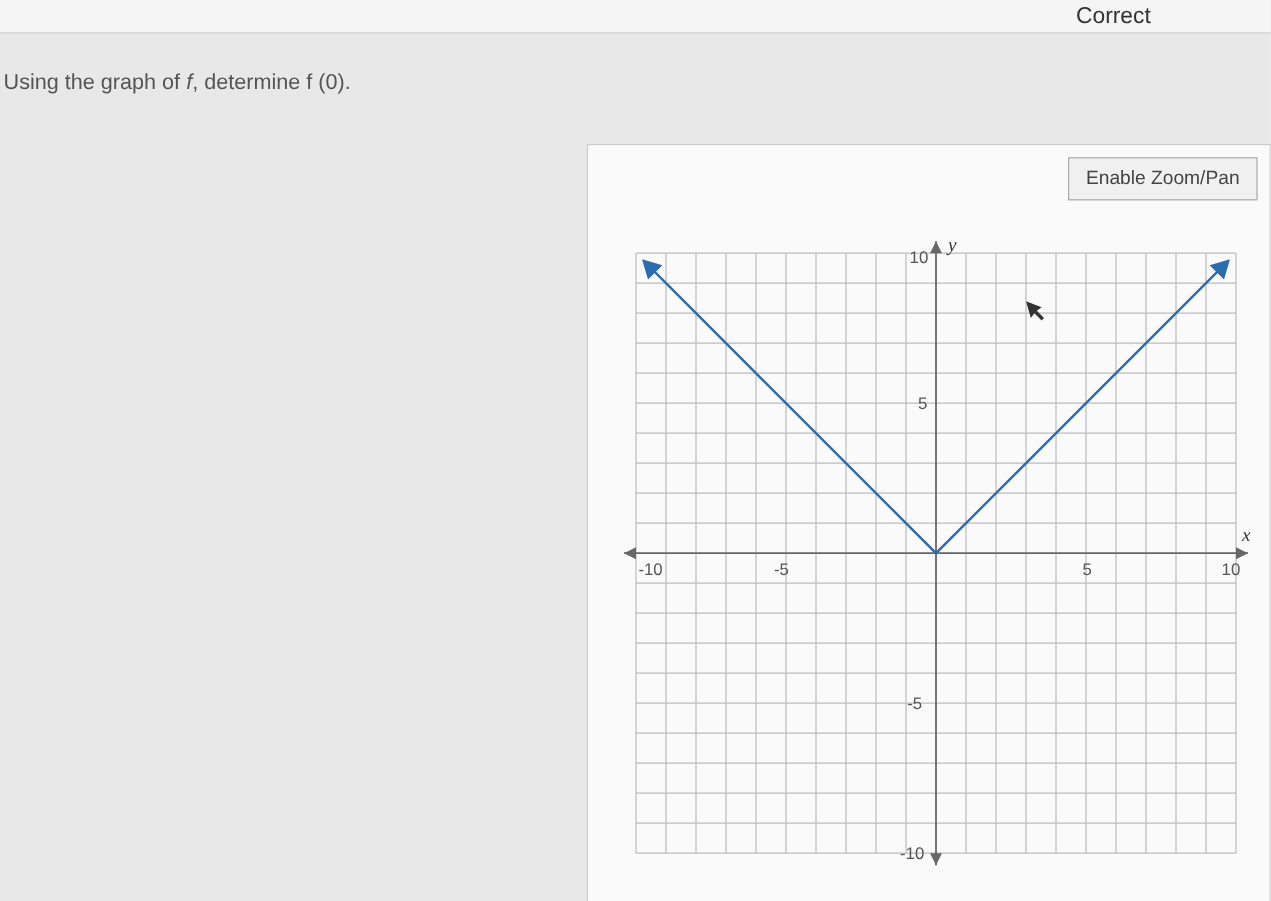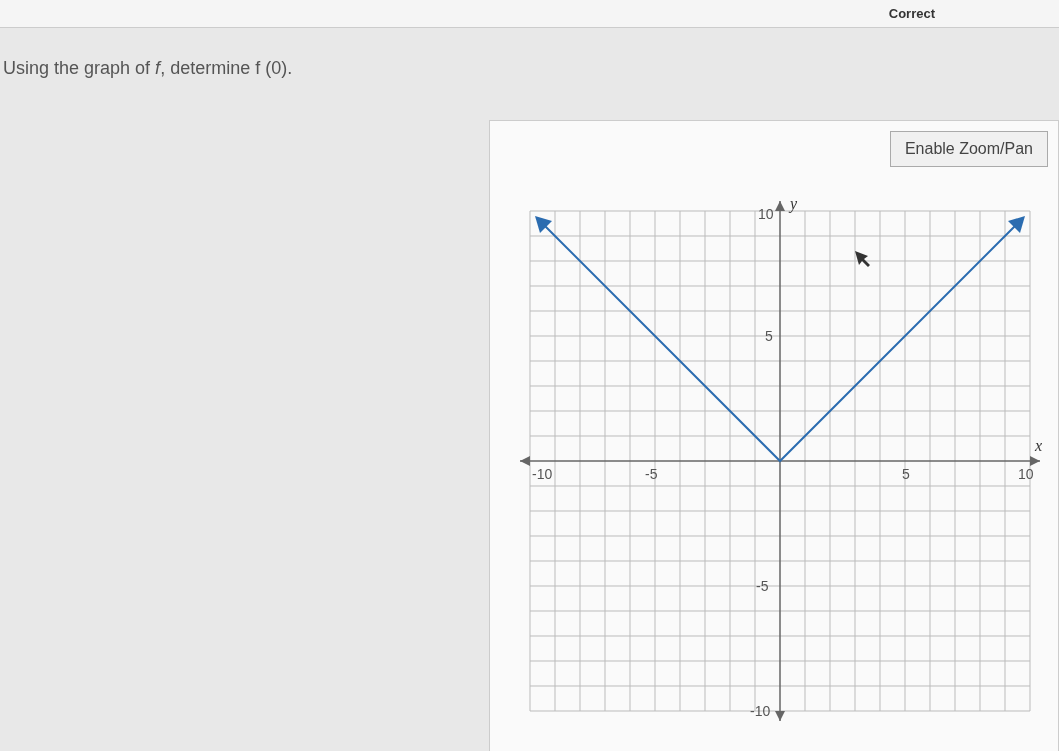--- a/index.html
+++ b/index.html
@@ -14,23 +14,23 @@
       display: flex;
       justify-content: flex-end;
       align-items: center;
       padding: 0 20px;
       height: 28px;
       background: #f5f5f5;
       border-bottom: 1px solid #ccc;
     }
     .correct-label {
       color: #333;
-      font-weight: bold;
-      font-size: 13px;
-      margin-right: 104px;
+      font-weight: normal;
+      font-size: 19px;
+      margin-right: 80px;
     }
     .question-area {
       padding: 30px 3px;
     }
     .question-text {
       color: #555;
       font-size: 18px;
     }
     .question-text .fn { font-style: italic; }
     .graph-panel {

